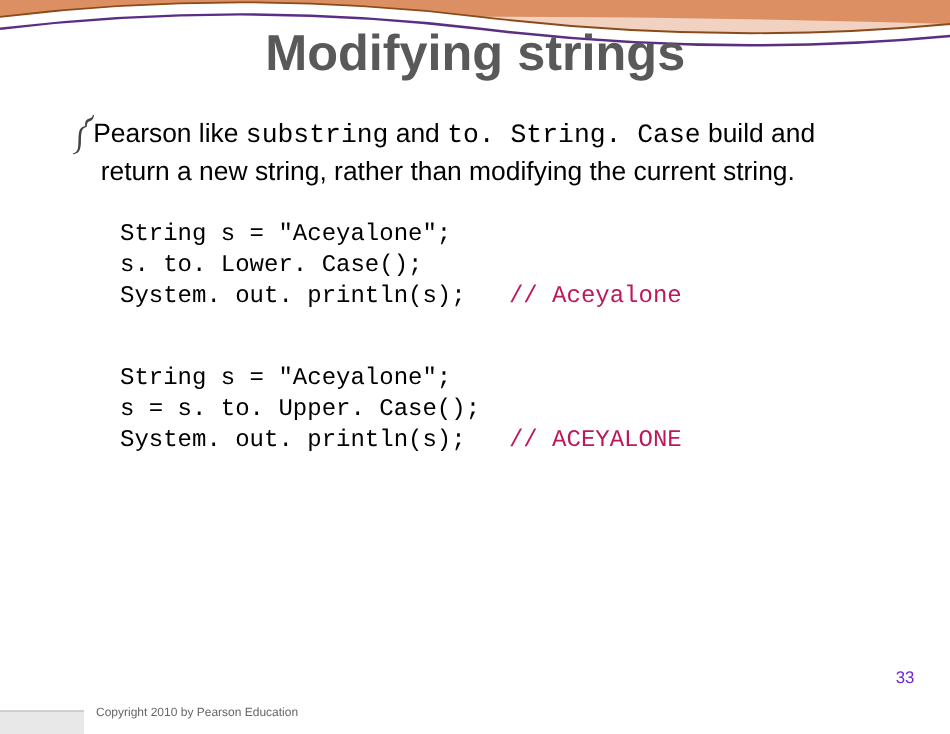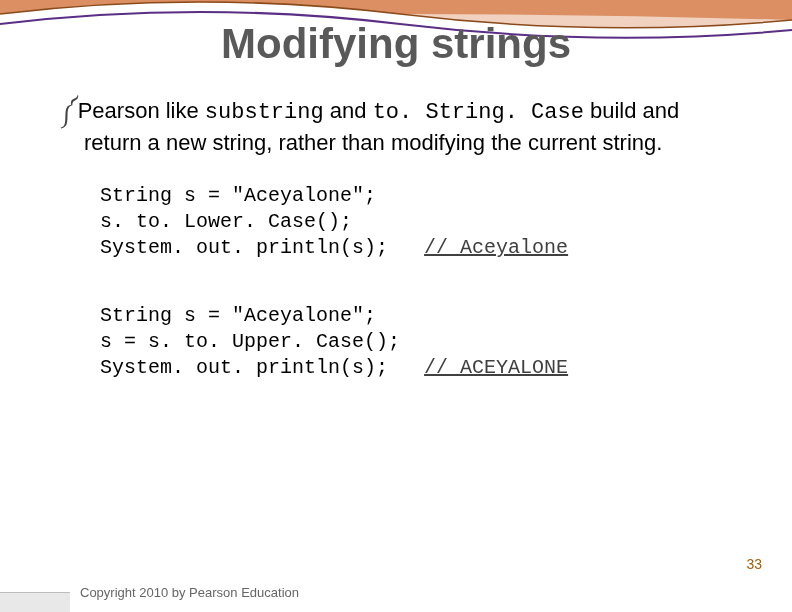--- a/index.html
+++ b/index.html
@@ -47,35 +47,35 @@
   }
   .code-block {
     font-family: "Courier New", Courier, monospace;
     font-size: 20px;
     color: #000;
     margin-left: 40px;
     line-height: 1.3;
     margin-bottom: 30px;
     white-space: pre;
   }
-  .cmt { color: #404040; text-decoration: underline; }
+  .cmt { color: #be185d; }
   .gap { height: 12px; }
   .footer-copy {
     position: absolute;
     bottom: 12px;
     left: 80px;
-    font-size: 13px;
+    font-size: 10px;
     color: #666;
   }
   .page-num {
     position: absolute;
     bottom: 40px;
     right: 30px;
     font-size: 14px;
-    color: #a16207;
+    color: #6d28d9;
   }
   .corner {
     position: absolute;
     left: 0;
     bottom: 0;
     width: 70px;
     height: 40px;
     pointer-events: none;
   }
 </style>

